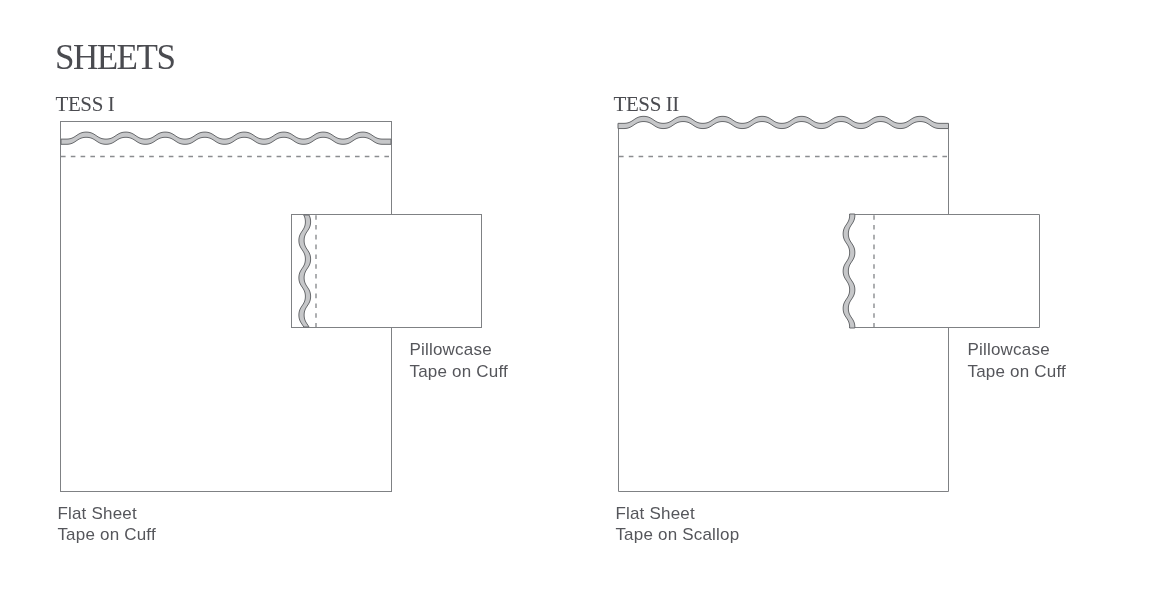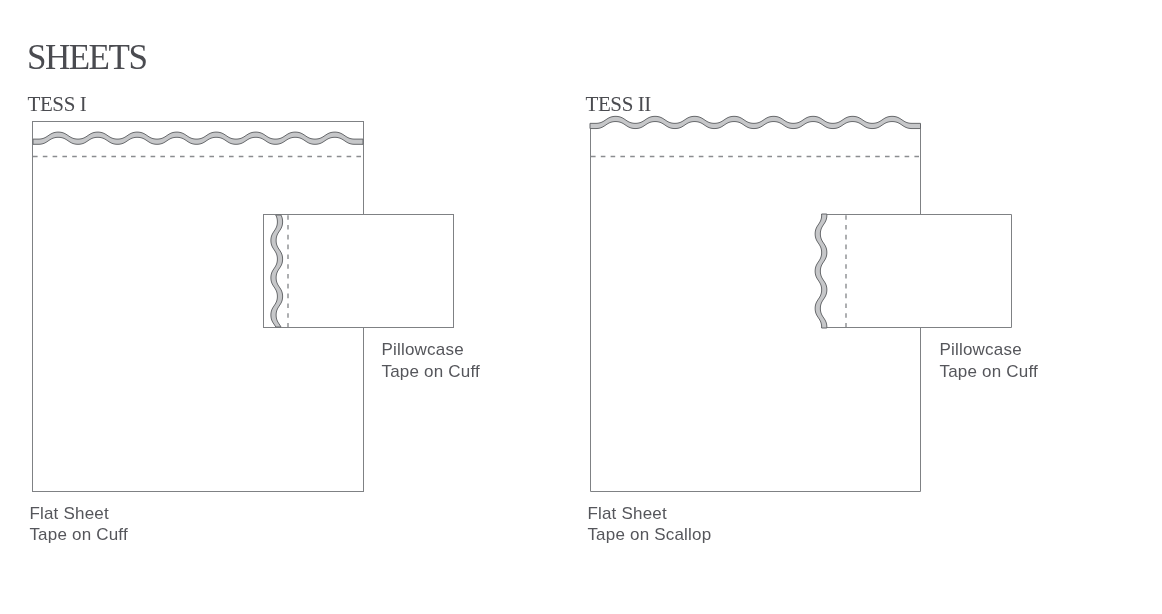--- a/index.html
+++ b/index.html
@@ -1,17 +1,17 @@
 <!DOCTYPE html>
 <html><head>
 <meta charset="utf-8">
 <title>Sheets</title>
 <style>
   html,body{margin:0;padding:0;background:#ffffff;}
-  #canvas{position:relative;width:1068px;height:614px;overflow:hidden;}
+  #canvas{position:relative;width:1068px;height:614px;overflow:hidden;margin-left:28px;}
 </style>
 </head>
 <body>
 <div id="canvas">
 <svg width="1162" height="614" viewBox="0 0 1162 614">
 <rect width="1162" height="614" fill="#ffffff"></rect>
 <rect x="32.5" y="121.5" width="331" height="370" fill="#ffffff" stroke="#7f8184" stroke-width="1"></rect>
 <path d="M33.00,139.10 L34.00,139.10 L35.00,139.10 L36.00,139.10 L37.00,139.10 L38.00,139.10 L39.00,139.09 L40.00,139.04 L41.00,138.92 L42.00,138.73 L43.00,138.47 L44.00,138.12 L45.00,137.67 L46.00,137.14 L47.00,136.52 L48.00,135.86 L49.00,135.17 L50.00,134.52 L51.00,133.92 L52.00,133.41 L53.00,132.99 L54.00,132.66 L55.00,132.42 L56.00,132.25 L57.00,132.14 L58.00,132.10 L59.00,132.12 L60.00,132.19 L61.00,132.32 L62.00,132.53 L63.00,132.81 L64.00,133.19 L65.00,133.65 L66.00,134.21 L67.00,134.84 L68.00,135.51 L69.00,136.19 L70.00,136.84 L71.00,137.42 L72.00,137.91 L73.00,138.30 L74.00,138.61 L75.00,138.83 L76.00,138.98 L77.00,139.07 L78.00,139.10 L79.00,139.07 L80.00,138.98 L81.00,138.83 L82.00,138.61 L83.00,138.30 L84.00,137.91 L85.00,137.42 L86.00,136.84 L87.00,136.19 L88.00,135.51 L89.00,134.84 L90.00,134.21 L91.00,133.65 L92.00,133.19 L93.00,132.81 L94.00,132.53 L95.00,132.32 L96.00,132.19 L97.00,132.12 L98.00,132.10 L99.00,132.14 L100.00,132.25 L101.00,132.42 L102.00,132.66 L103.00,132.99 L104.00,133.41 L105.00,133.92 L106.00,134.52 L107.00,135.17 L108.00,135.86 L109.00,136.52 L110.00,137.14 L111.00,137.67 L112.00,138.12 L113.00,138.47 L114.00,138.73 L115.00,138.92 L116.00,139.04 L117.00,139.09 L118.00,139.09 L119.00,139.04 L120.00,138.92 L121.00,138.73 L122.00,138.47 L123.00,138.12 L124.00,137.67 L125.00,137.14 L126.00,136.52 L127.00,135.86 L128.00,135.17 L129.00,134.52 L130.00,133.92 L131.00,133.41 L132.00,132.99 L133.00,132.66 L134.00,132.42 L135.00,132.25 L136.00,132.14 L137.00,132.10 L138.00,132.12 L139.00,132.19 L140.00,132.32 L141.00,132.53 L142.00,132.81 L143.00,133.19 L144.00,133.65 L145.00,134.21 L146.00,134.84 L147.00,135.51 L148.00,136.19 L149.00,136.84 L150.00,137.42 L151.00,137.91 L152.00,138.30 L153.00,138.61 L154.00,138.83 L155.00,138.98 L156.00,139.07 L157.00,139.10 L158.00,139.07 L159.00,138.98 L160.00,138.83 L161.00,138.61 L162.00,138.30 L163.00,137.91 L164.00,137.42 L165.00,136.84 L166.00,136.19 L167.00,135.51 L168.00,134.84 L169.00,134.21 L170.00,133.65 L171.00,133.19 L172.00,132.81 L173.00,132.53 L174.00,132.32 L175.00,132.19 L176.00,132.12 L177.00,132.10 L178.00,132.14 L179.00,132.25 L180.00,132.42 L181.00,132.66 L182.00,132.99 L183.00,133.41 L184.00,133.92 L185.00,134.52 L186.00,135.17 L187.00,135.86 L188.00,136.52 L189.00,137.14 L190.00,137.67 L191.00,138.12 L192.00,138.47 L193.00,138.73 L194.00,138.92 L195.00,139.04 L196.00,139.09 L197.00,139.09 L198.00,139.04 L199.00,138.92 L200.00,138.73 L201.00,138.47 L202.00,138.12 L203.00,137.67 L204.00,137.14 L205.00,136.52 L206.00,135.86 L207.00,135.17 L208.00,134.52 L209.00,133.92 L210.00,133.41 L211.00,132.99 L212.00,132.66 L213.00,132.42 L214.00,132.25 L215.00,132.14 L216.00,132.10 L217.00,132.12 L218.00,132.19 L219.00,132.32 L220.00,132.53 L221.00,132.81 L222.00,133.19 L223.00,133.65 L224.00,134.21 L225.00,134.84 L226.00,135.51 L227.00,136.19 L228.00,136.84 L229.00,137.42 L230.00,137.91 L231.00,138.30 L232.00,138.61 L233.00,138.83 L234.00,138.98 L235.00,139.07 L236.00,139.10 L237.00,139.07 L238.00,138.98 L239.00,138.83 L240.00,138.61 L241.00,138.30 L242.00,137.91 L243.00,137.42 L244.00,136.84 L245.00,136.19 L246.00,135.51 L247.00,134.84 L248.00,134.21 L249.00,133.65 L250.00,133.19 L251.00,132.81 L252.00,132.53 L253.00,132.32 L254.00,132.19 L255.00,132.12 L256.00,132.10 L257.00,132.14 L258.00,132.25 L259.00,132.42 L260.00,132.66 L261.00,132.99 L262.00,133.41 L263.00,133.92 L264.00,134.52 L265.00,135.17 L266.00,135.86 L267.00,136.52 L268.00,137.14 L269.00,137.67 L270.00,138.12 L271.00,138.47 L272.00,138.73 L273.00,138.92 L274.00,139.04 L275.00,139.09 L276.00,139.09 L277.00,139.04 L278.00,138.92 L279.00,138.73 L280.00,138.47 L281.00,138.12 L282.00,137.67 L283.00,137.14 L284.00,136.52 L285.00,135.86 L286.00,135.17 L287.00,134.52 L288.00,133.92 L289.00,133.41 L290.00,132.99 L291.00,132.66 L292.00,132.42 L293.00,132.25 L294.00,132.14 L295.00,132.10 L296.00,132.12 L297.00,132.19 L298.00,132.32 L299.00,132.53 L300.00,132.81 L301.00,133.19 L302.00,133.65 L303.00,134.21 L304.00,134.84 L305.00,135.51 L306.00,136.19 L307.00,136.84 L308.00,137.42 L309.00,137.91 L310.00,138.30 L311.00,138.61 L312.00,138.83 L313.00,138.98 L314.00,139.07 L315.00,139.10 L316.00,139.07 L317.00,138.98 L318.00,138.83 L319.00,138.61 L320.00,138.30 L321.00,137.91 L322.00,137.42 L323.00,136.84 L324.00,136.19 L325.00,135.51 L326.00,134.84 L327.00,134.21 L328.00,133.65 L329.00,133.19 L330.00,132.81 L331.00,132.53 L332.00,132.32 L333.00,132.19 L334.00,132.12 L335.00,132.10 L336.00,132.14 L337.00,132.25 L338.00,132.42 L339.00,132.66 L340.00,132.99 L341.00,133.41 L342.00,133.92 L343.00,134.52 L344.00,135.17 L345.00,135.86 L346.00,136.52 L347.00,137.14 L348.00,137.67 L349.00,138.12 L350.00,138.47 L351.00,138.73 L352.00,138.92 L353.00,139.04 L354.00,139.09 L355.00,139.10 L356.00,139.10 L357.00,139.10 L358.00,139.10 L359.00,139.10 L360.00,139.10 L361.00,139.10 L362.00,139.10 L363.00,139.10 L363.00,144.30 L362.00,144.30 L361.00,144.30 L360.00,144.30 L359.00,144.30 L358.00,144.30 L357.00,144.30 L356.00,144.30 L355.00,144.30 L354.00,144.29 L353.00,144.24 L352.00,144.12 L351.00,143.93 L350.00,143.67 L349.00,143.32 L348.00,142.87 L347.00,142.34 L346.00,141.72 L345.00,141.06 L344.00,140.37 L343.00,139.72 L342.00,139.12 L341.00,138.61 L340.00,138.19 L339.00,137.86 L338.00,137.62 L337.00,137.45 L336.00,137.34 L335.00,137.30 L334.00,137.32 L333.00,137.39 L332.00,137.52 L331.00,137.73 L330.00,138.01 L329.00,138.39 L328.00,138.85 L327.00,139.41 L326.00,140.04 L325.00,140.71 L324.00,141.39 L323.00,142.04 L322.00,142.62 L321.00,143.11 L320.00,143.50 L319.00,143.81 L318.00,144.03 L317.00,144.18 L316.00,144.27 L315.00,144.30 L314.00,144.27 L313.00,144.18 L312.00,144.03 L311.00,143.81 L310.00,143.50 L309.00,143.11 L308.00,142.62 L307.00,142.04 L306.00,141.39 L305.00,140.71 L304.00,140.04 L303.00,139.41 L302.00,138.85 L301.00,138.39 L300.00,138.01 L299.00,137.73 L298.00,137.52 L297.00,137.39 L296.00,137.32 L295.00,137.30 L294.00,137.34 L293.00,137.45 L292.00,137.62 L291.00,137.86 L290.00,138.19 L289.00,138.61 L288.00,139.12 L287.00,139.72 L286.00,140.37 L285.00,141.06 L284.00,141.72 L283.00,142.34 L282.00,142.87 L281.00,143.32 L280.00,143.67 L279.00,143.93 L278.00,144.12 L277.00,144.24 L276.00,144.29 L275.00,144.29 L274.00,144.24 L273.00,144.12 L272.00,143.93 L271.00,143.67 L270.00,143.32 L269.00,142.87 L268.00,142.34 L267.00,141.72 L266.00,141.06 L265.00,140.37 L264.00,139.72 L263.00,139.12 L262.00,138.61 L261.00,138.19 L260.00,137.86 L259.00,137.62 L258.00,137.45 L257.00,137.34 L256.00,137.30 L255.00,137.32 L254.00,137.39 L253.00,137.52 L252.00,137.73 L251.00,138.01 L250.00,138.39 L249.00,138.85 L248.00,139.41 L247.00,140.04 L246.00,140.71 L245.00,141.39 L244.00,142.04 L243.00,142.62 L242.00,143.11 L241.00,143.50 L240.00,143.81 L239.00,144.03 L238.00,144.18 L237.00,144.27 L236.00,144.30 L235.00,144.27 L234.00,144.18 L233.00,144.03 L232.00,143.81 L231.00,143.50 L230.00,143.11 L229.00,142.62 L228.00,142.04 L227.00,141.39 L226.00,140.71 L225.00,140.04 L224.00,139.41 L223.00,138.85 L222.00,138.39 L221.00,138.01 L220.00,137.73 L219.00,137.52 L218.00,137.39 L217.00,137.32 L216.00,137.30 L215.00,137.34 L214.00,137.45 L213.00,137.62 L212.00,137.86 L211.00,138.19 L210.00,138.61 L209.00,139.12 L208.00,139.72 L207.00,140.37 L206.00,141.06 L205.00,141.72 L204.00,142.34 L203.00,142.87 L202.00,143.32 L201.00,143.67 L200.00,143.93 L199.00,144.12 L198.00,144.24 L197.00,144.29 L196.00,144.29 L195.00,144.24 L194.00,144.12 L193.00,143.93 L192.00,143.67 L191.00,143.32 L190.00,142.87 L189.00,142.34 L188.00,141.72 L187.00,141.06 L186.00,140.37 L185.00,139.72 L184.00,139.12 L183.00,138.61 L182.00,138.19 L181.00,137.86 L180.00,137.62 L179.00,137.45 L178.00,137.34 L177.00,137.30 L176.00,137.32 L175.00,137.39 L174.00,137.52 L173.00,137.73 L172.00,138.01 L171.00,138.39 L170.00,138.85 L169.00,139.41 L168.00,140.04 L167.00,140.71 L166.00,141.39 L165.00,142.04 L164.00,142.62 L163.00,143.11 L162.00,143.50 L161.00,143.81 L160.00,144.03 L159.00,144.18 L158.00,144.27 L157.00,144.30 L156.00,144.27 L155.00,144.18 L154.00,144.03 L153.00,143.81 L152.00,143.50 L151.00,143.11 L150.00,142.62 L149.00,142.04 L148.00,141.39 L147.00,140.71 L146.00,140.04 L145.00,139.41 L144.00,138.85 L143.00,138.39 L142.00,138.01 L141.00,137.73 L140.00,137.52 L139.00,137.39 L138.00,137.32 L137.00,137.30 L136.00,137.34 L135.00,137.45 L134.00,137.62 L133.00,137.86 L132.00,138.19 L131.00,138.61 L130.00,139.12 L129.00,139.72 L128.00,140.37 L127.00,141.06 L126.00,141.72 L125.00,142.34 L124.00,142.87 L123.00,143.32 L122.00,143.67 L121.00,143.93 L120.00,144.12 L119.00,144.24 L118.00,144.29 L117.00,144.29 L116.00,144.24 L115.00,144.12 L114.00,143.93 L113.00,143.67 L112.00,143.32 L111.00,142.87 L110.00,142.34 L109.00,141.72 L108.00,141.06 L107.00,140.37 L106.00,139.72 L105.00,139.12 L104.00,138.61 L103.00,138.19 L102.00,137.86 L101.00,137.62 L100.00,137.45 L99.00,137.34 L98.00,137.30 L97.00,137.32 L96.00,137.39 L95.00,137.52 L94.00,137.73 L93.00,138.01 L92.00,138.39 L91.00,138.85 L90.00,139.41 L89.00,140.04 L88.00,140.71 L87.00,141.39 L86.00,142.04 L85.00,142.62 L84.00,143.11 L83.00,143.50 L82.00,143.81 L81.00,144.03 L80.00,144.18 L79.00,144.27 L78.00,144.30 L77.00,144.27 L76.00,144.18 L75.00,144.03 L74.00,143.81 L73.00,143.50 L72.00,143.11 L71.00,142.62 L70.00,142.04 L69.00,141.39 L68.00,140.71 L67.00,140.04 L66.00,139.41 L65.00,138.85 L64.00,138.39 L63.00,138.01 L62.00,137.73 L61.00,137.52 L60.00,137.39 L59.00,137.32 L58.00,137.30 L57.00,137.34 L56.00,137.45 L55.00,137.62 L54.00,137.86 L53.00,138.19 L52.00,138.61 L51.00,139.12 L50.00,139.72 L49.00,140.37 L48.00,141.06 L47.00,141.72 L46.00,142.34 L45.00,142.87 L44.00,143.32 L43.00,143.67 L42.00,143.93 L41.00,144.12 L40.00,144.24 L39.00,144.29 L38.00,144.30 L37.00,144.30 L36.00,144.30 L35.00,144.30 L34.00,144.30 L33.00,144.30 Z" fill="#c6c7c9" stroke="#67696c" stroke-width="1"></path>
 <line x1="33" y1="156.5" x2="363" y2="156.5" stroke="#8b8d90" stroke-width="1.4" stroke-dasharray="4.6 5.2"></line>
 <rect x="263.5" y="214.5" width="190" height="113" fill="#ffffff" stroke="#7f8184" stroke-width="1"></rect>

